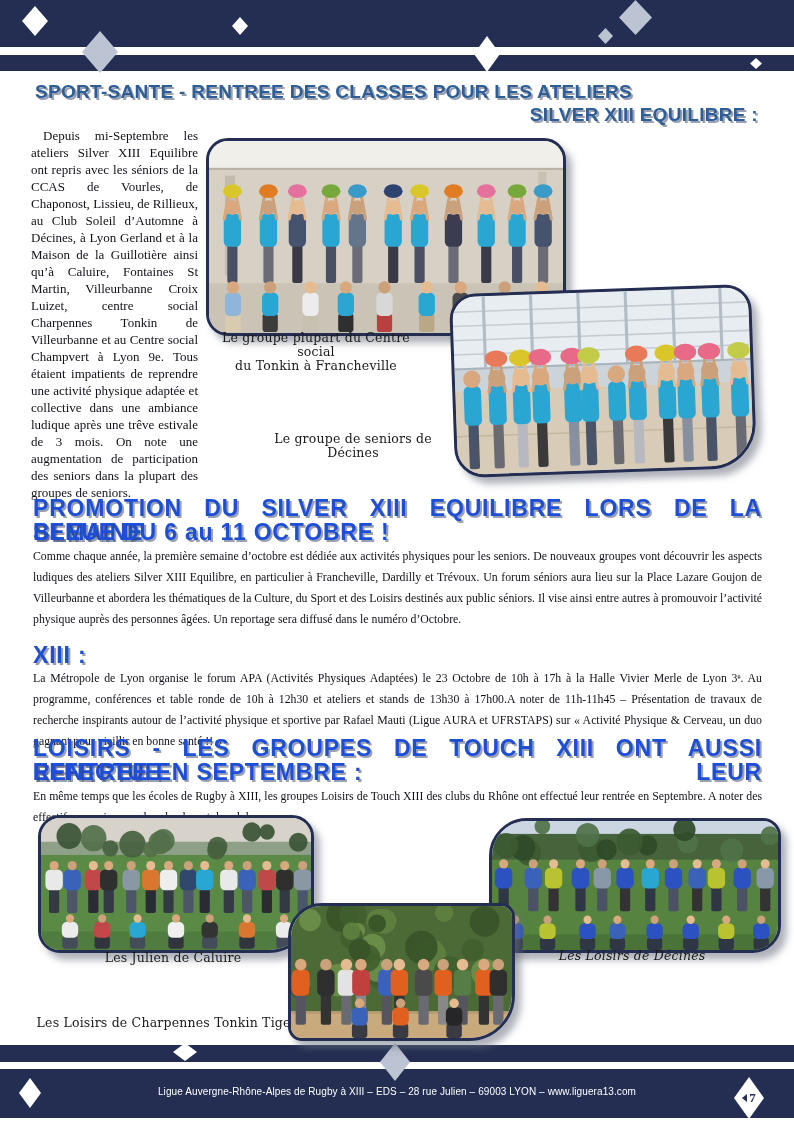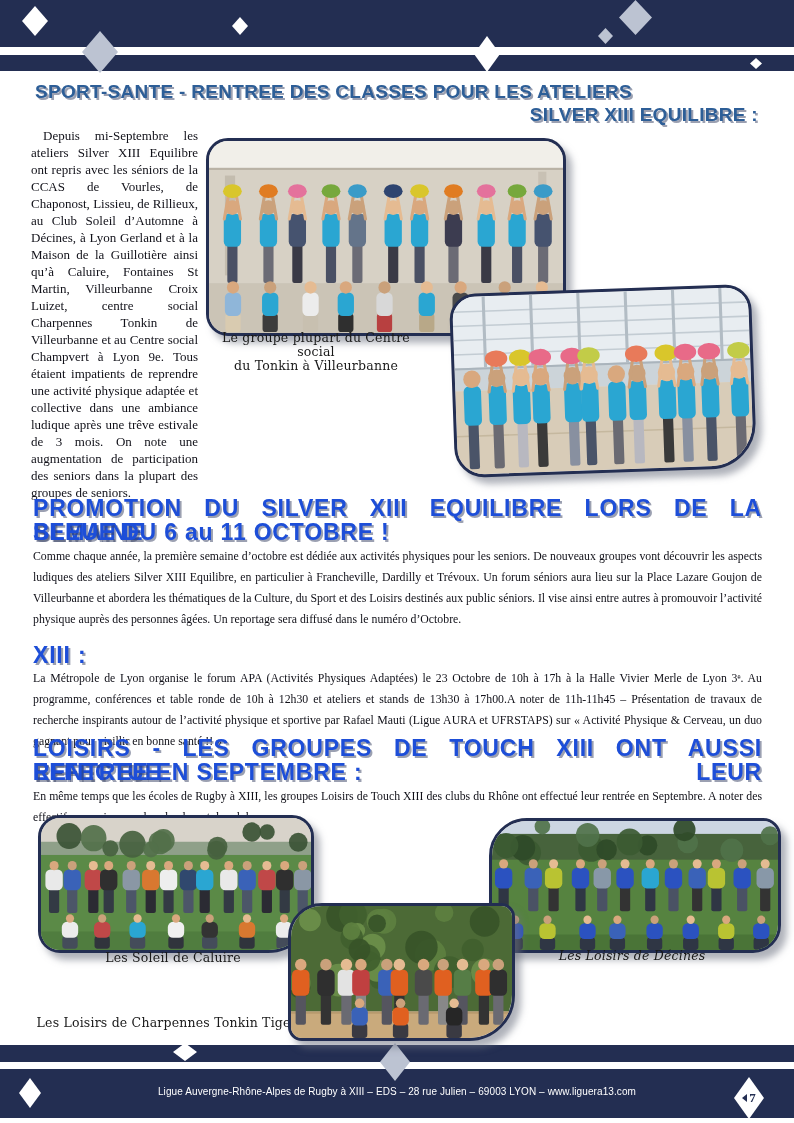--- a/index.html
+++ b/index.html
@@ -240,22 +240,23 @@
           <circle cx="278.6137174211248" cy="79.84" r="8.5" fill="#e5bb92"></circle>
           <line x1="270.6137174211248" y1="92.84" x2="274.6137174211248" y2="66.84" stroke="#e5bb92" stroke-width="3" stroke-linecap="round"></line>
           <line x1="286.6137174211248" y1="92.84" x2="282.6137174211248" y2="66.84" stroke="#e5bb92" stroke-width="3" stroke-linecap="round"></line>
           <ellipse cx="278.6137174211248" cy="60.84" rx="11" ry="8" fill="#c2cc48"></ellipse>
         </svg>
       </div>
   </div>
 
   <div class="caption" style="left:206px;top:331px;width:220px;">
     <div>Le groupe plupart du Centre social</div>
-    <div>du Tonkin à Villeurbanne</div>
-  </div>
+    <div>du Tonkin à Francheville</div>
+  </div>
+  <div class="caption" style="left:260px;top:432px;width:186px;">Le groupe de seniors de Décines</div>
 
   <div class="h-line h-stretch" style="top:496px;">PROMOTION DU SILVER XIII EQUILIBRE LORS DE LA SEMAINE</div>
   <div class="h-line" style="top:520px;">BLEUE DU 6 au 11 OCTOBRE !</div>
   <div class="body-text" style="top:546px;">Comme chaque année, la première semaine d’octobre est dédiée aux activités physiques pour les seniors. De nouveaux groupes vont découvrir les aspects ludiques des ateliers Silver XIII Equilibre, en particulier à Francheville, Dardilly et Trévoux. Un forum séniors aura lieu sur la Place Lazare Goujon de Villeurbanne et abordera les thématiques de la Culture, du Sport et des Loisirs destinés aux public séniors. Il vise ainsi entre autres à promouvoir l’activité physique auprès des personnes âgées. Un reportage sera diffusé dans le numéro d’Octobre.</div>
 
   <div class="h-line" style="top:643px;">XIII :</div>
   <div class="body-text" style="top:668px;">La Métropole de Lyon organise le forum APA (Activités Physiques Adaptées) le 23 Octobre de 10h à 17h à la Halle Vivier Merle de Lyon 3ᵉ. Au programme, conférences et table ronde de 10h à 12h30 et ateliers et stands de 13h30 à 17h00.A noter de 11h-11h45 – Présentation de travaux de recherche inspirants autour de l’activité physique et sportive par Rafael Mauti (Ligue AURA et UFRSTAPS) sur « Activité Physique &amp; Cerveau, un duo gagnant pour vieillir en bonne santé !! »</div>
 
   <div class="h-line h-stretch" style="top:736px;">LOISIRS - LES GROUPES DE TOUCH XIII ONT AUSSI EFFECTUE LEUR</div>
   <div class="h-line" style="top:760px;">RENTREE EN SEPTEMBRE :</div>
@@ -501,21 +502,21 @@
           <rect x="99.09938271604939" y="112.2" width="15" height="13.799999999999999" rx="3" fill="#3a3a42"></rect>
           <rect x="98.59938271604939" y="96.56" width="16" height="17.48" rx="5" fill="#e06020"></rect>
           <circle cx="106.59938271604939" cy="92.88" r="4.6000000000000005" fill="#caa17b"></circle>
           <rect x="151.1992112482853" y="112.2" width="15" height="13.799999999999999" rx="3" fill="#3a3a42"></rect>
           <rect x="150.6992112482853" y="96.56" width="16" height="17.48" rx="5" fill="#262626"></rect>
           <circle cx="158.6992112482853" cy="92.88" r="4.6000000000000005" fill="#e5bb92"></circle>
         </svg>
       </div>
   </div>
 
-  <div class="caption" style="left:38px;top:951px;width:270px;">Les Soleil de Caluire</div>
+  <div class="caption" style="left:38px;top:951px;width:270px;">Les Julien de Caluire</div>
   <div class="caption" style="left:489px;top:949px;width:286px;font-style:italic;">Les Loisirs de Décines</div>
   <div class="caption" style="left:20px;top:1016px;width:300px;">Les Loisirs de Charpennes Tonkin Tigers</div>
 
   <div class="band" style="top:1045px;height:17px;"></div>
   <div class="band" style="top:1069px;height:49px;"></div>
   <div class="diamond dw" style="left:173px;top:1043px;width:24px;height:18px;z-index:2;"></div>
   <div class="diamond dg" style="left:380px;top:1043px;width:30px;height:38px;z-index:2;"></div>
   <div class="diamond dw" style="left:19px;top:1078px;width:22px;height:30px;z-index:2;"></div>
 
   <div class="footer-text">Ligue Auvergne-Rhône-Alpes de Rugby à XIII – EDS – 28 rue Julien – 69003 LYON – www.liguera13.com</div>

